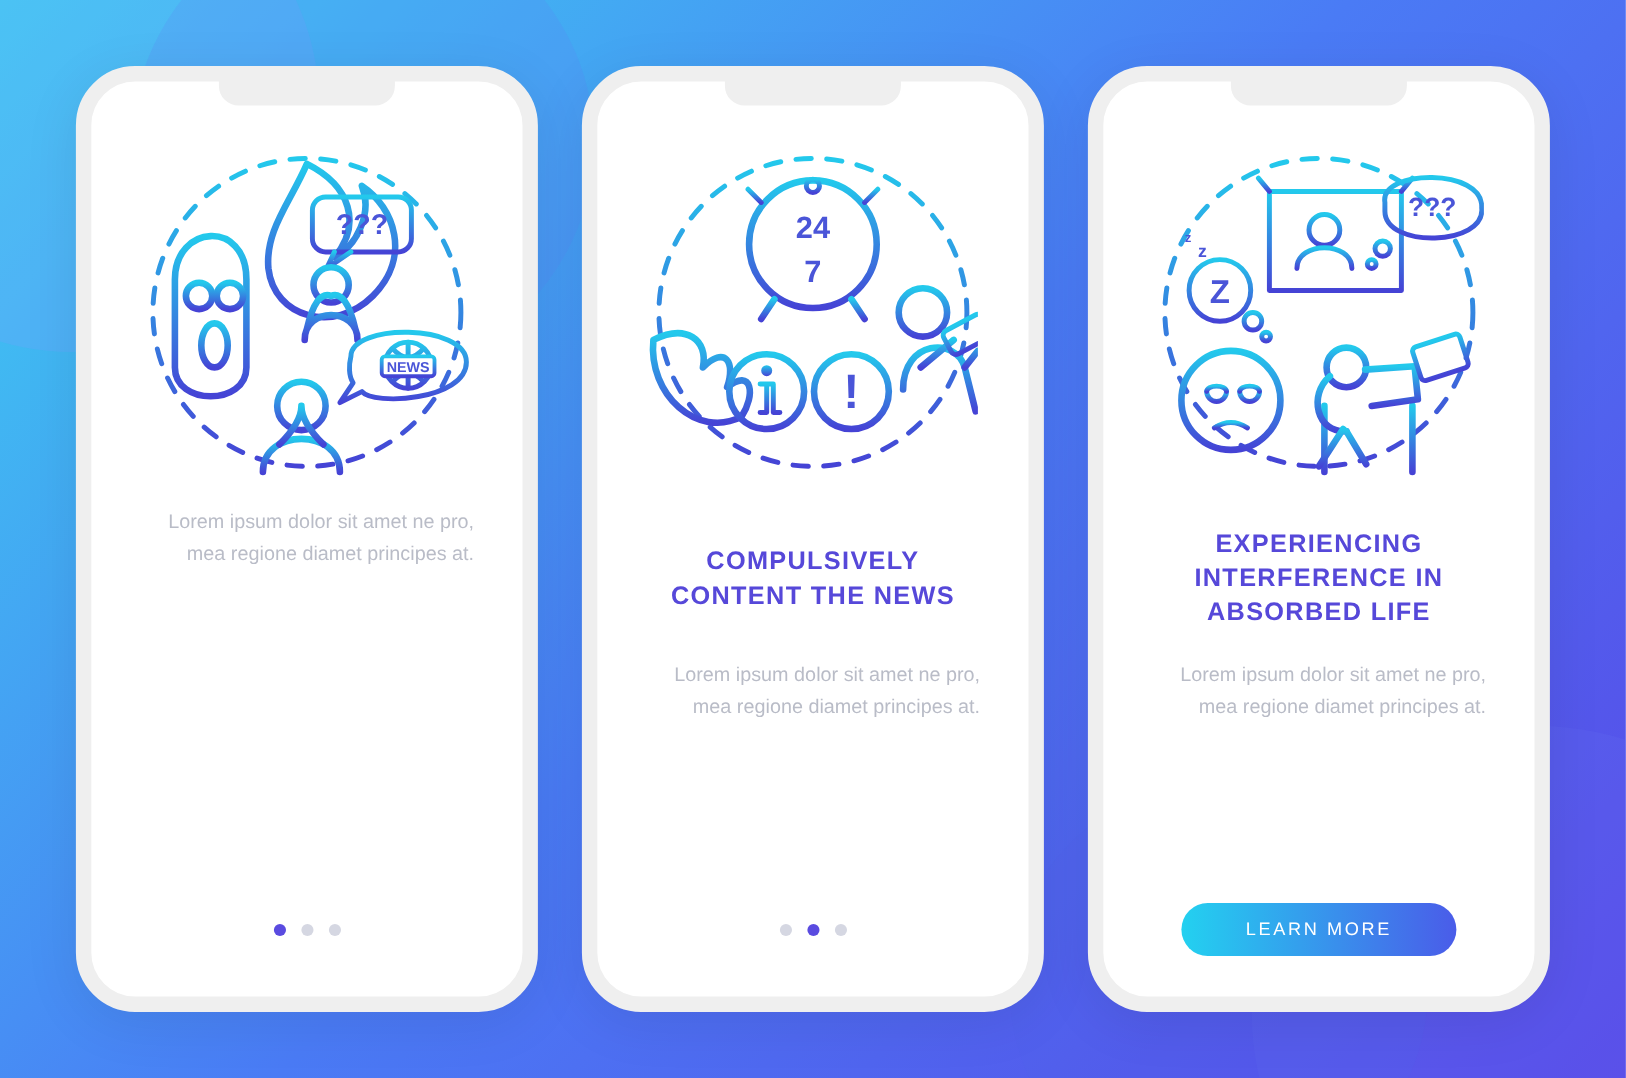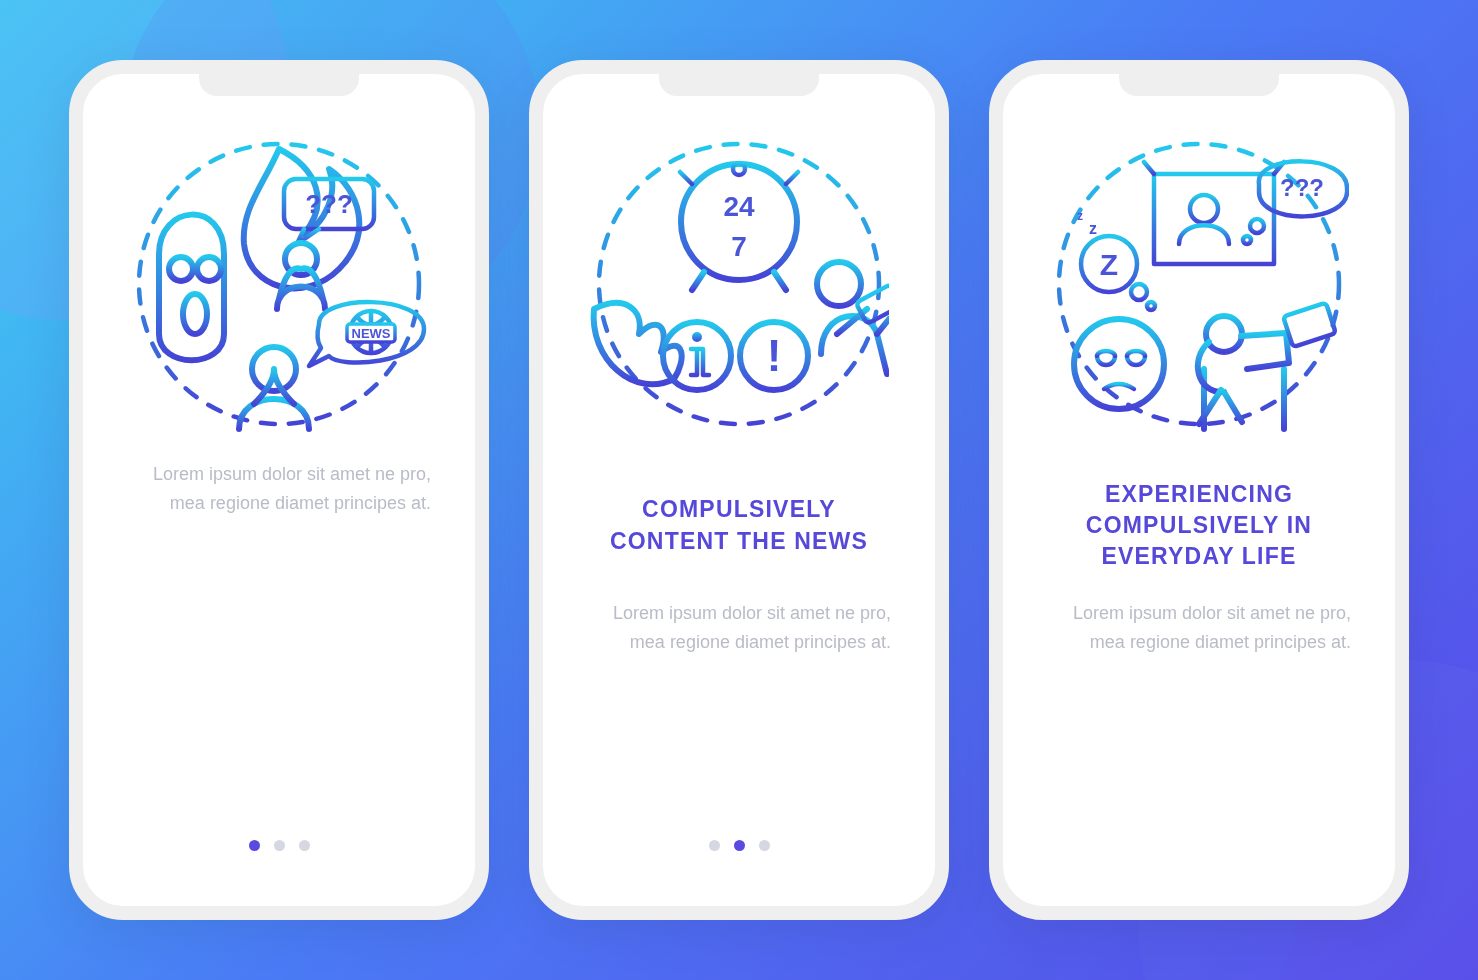--- a/index.html
+++ b/index.html
@@ -235,17 +235,20 @@
 
         <path class="il-stroke" d="M140 235 h110"></path>
         <path class="il-stroke" d="M155 235 v60 M235 235 v60"></path>
         <circle cx="175" cy="200" r="18" class="il-stroke"></circle>
         <path class="il-stroke" d="M160 208 C140 225 148 260 175 258"></path>
         <path class="il-stroke" d="M175 258 l18 30 M172 256 l-22 34"></path>
         <path class="il-stroke" d="M192 202 l45 -3 l3 30 l-42 6"></path>
         <rect x="238" y="175" width="45" height="32" rx="4" class="il-stroke-thin" transform="rotate(-18 260 191)"></rect>
       </svg>
     </div>
-    <div class="heading">EXPERIENCING COMPULSIVELY IN EVERYDAY LIFE</div>
+    <div class="heading">EXPERIENCING INTERFERENCE IN ABSORBED LIFE</div>
     <div class="body-text">Lorem ipsum dolor sit amet ne pro, mea regione diamet principes at.</div>
+    <div class="bottom">
+      <button class="cta">LEARN MORE</button>
+    </div>
   </div>
 
 </div>
 
 </body></html>

